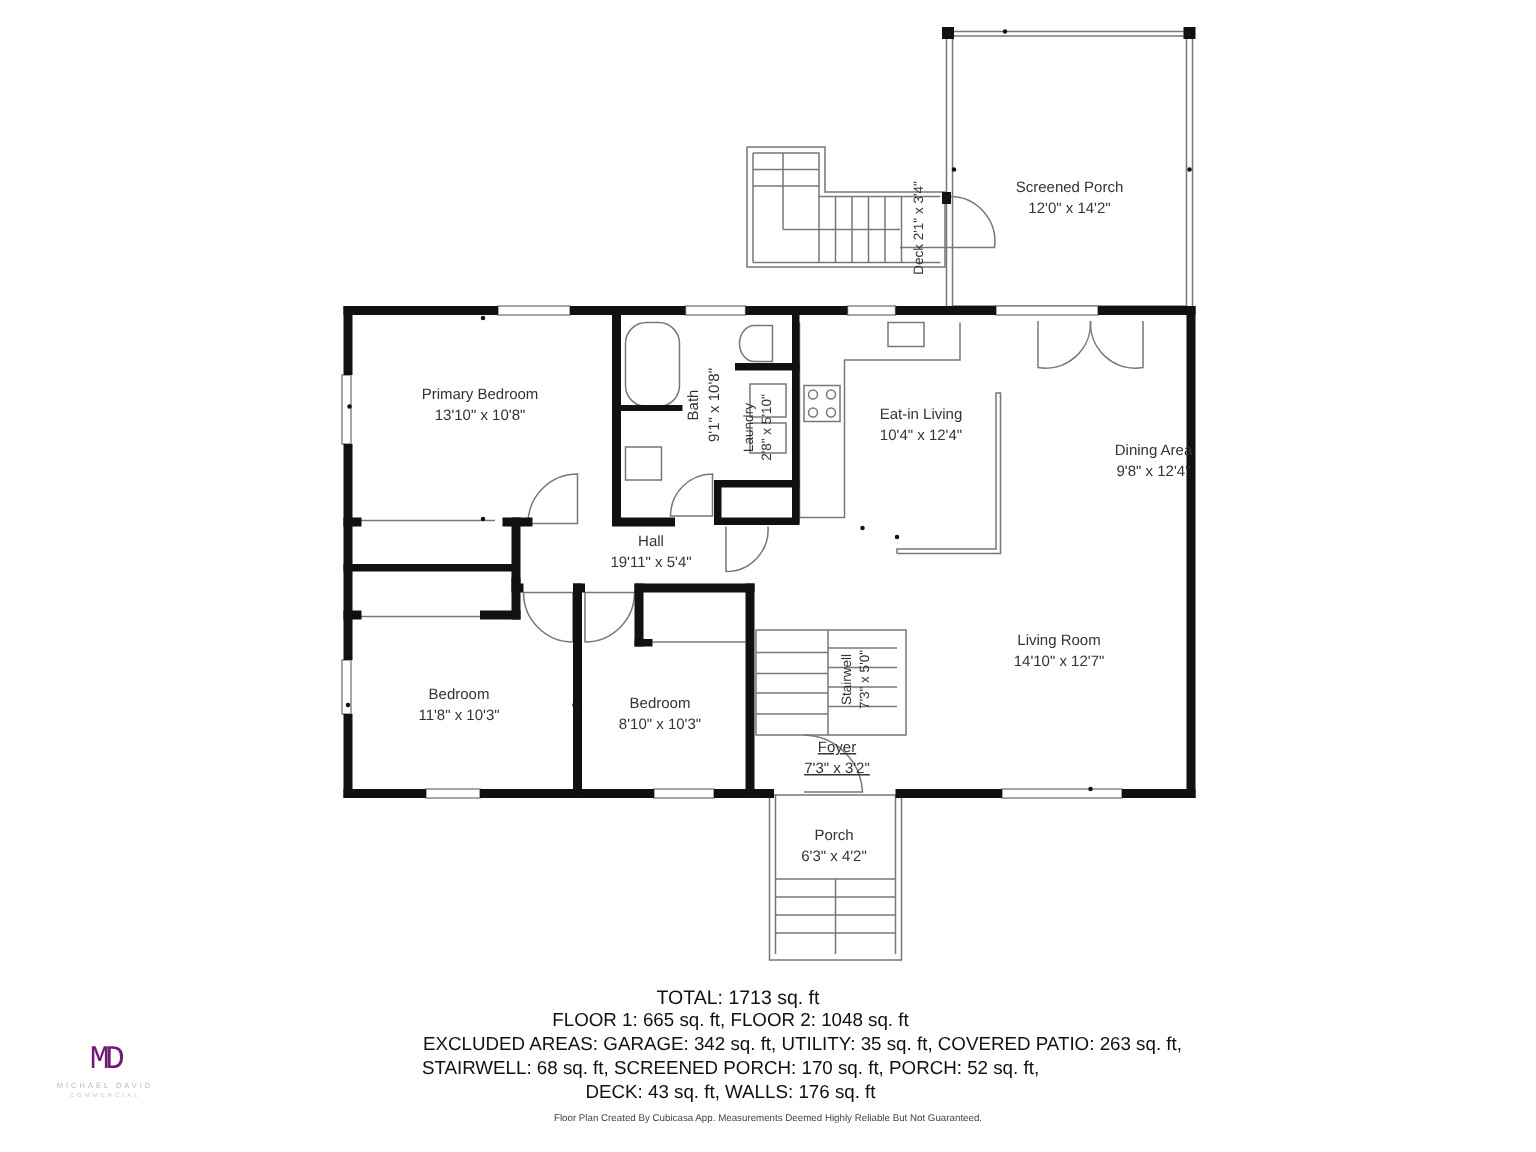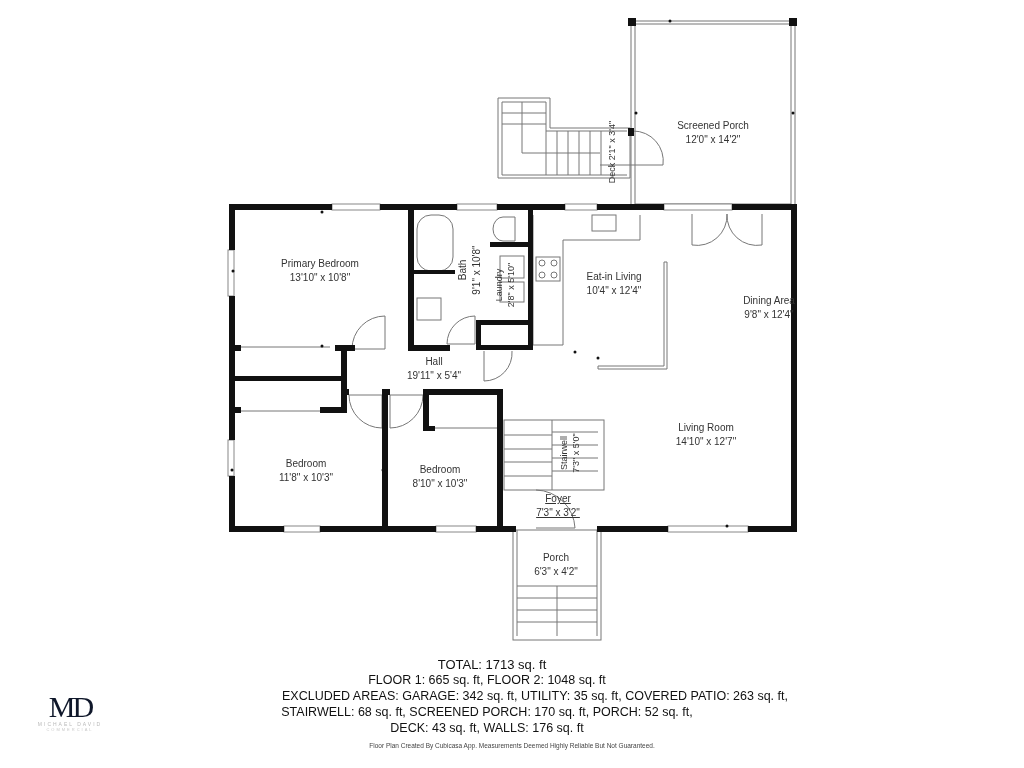--- a/index.html
+++ b/index.html
@@ -5,21 +5,21 @@
   html,body{margin:0;padding:0;background:#ffffff;}
   body{width:1024px;height:768px;position:relative;overflow:hidden;font-family:"Liberation Sans","DejaVu Sans",sans-serif;}
   #plan{position:absolute;left:0;top:0;width:1024px;height:768px;}
   .room-label{position:absolute;text-align:center;color:#333;font-size:10px;line-height:14px;white-space:nowrap;transform:translateX(-50%);}
   .room-label.rot{transform:translate(-50%,-50%) rotate(-90deg);}
   .summary{position:absolute;left:0;width:1024px;text-align:center;color:#111;}
   .summary .total{position:absolute;top:657px;left:0;width:984px;font-weight:normal;font-size:13px;}
   .summary .line{position:absolute;left:0;width:940px;font-size:12.5px;margin-left:17px;}
   .disclaimer{position:absolute;top:742px;left:0;width:1024px;text-align:center;font-size:6.5px;color:#444;}
   .logo{position:absolute;left:30px;top:693px;width:80px;text-align:center;}
-  .logo .mark{font-family:Liberation Serif, serif;font-size:30px;color:#0f172a;letter-spacing:-3px;line-height:28px;}
+  .logo .mark{font-family:Liberation Mono, monospace;font-size:22px;color:#701a75;letter-spacing:-3px;line-height:28px;}
   .logo .name{font-size:5px;letter-spacing:2px;color:#b9b9b9;}
   .logo .sub{font-size:4px;letter-spacing:2px;color:#c9c9c9;}
 </style>
 </head>
 <body>
 
 <div id="plan">
   <svg width="1024" height="768" viewBox="0 0 1024 768" xmlns="http://www.w3.org/2000/svg">
     <g fill="none" stroke="#777" stroke-width="1">
 

